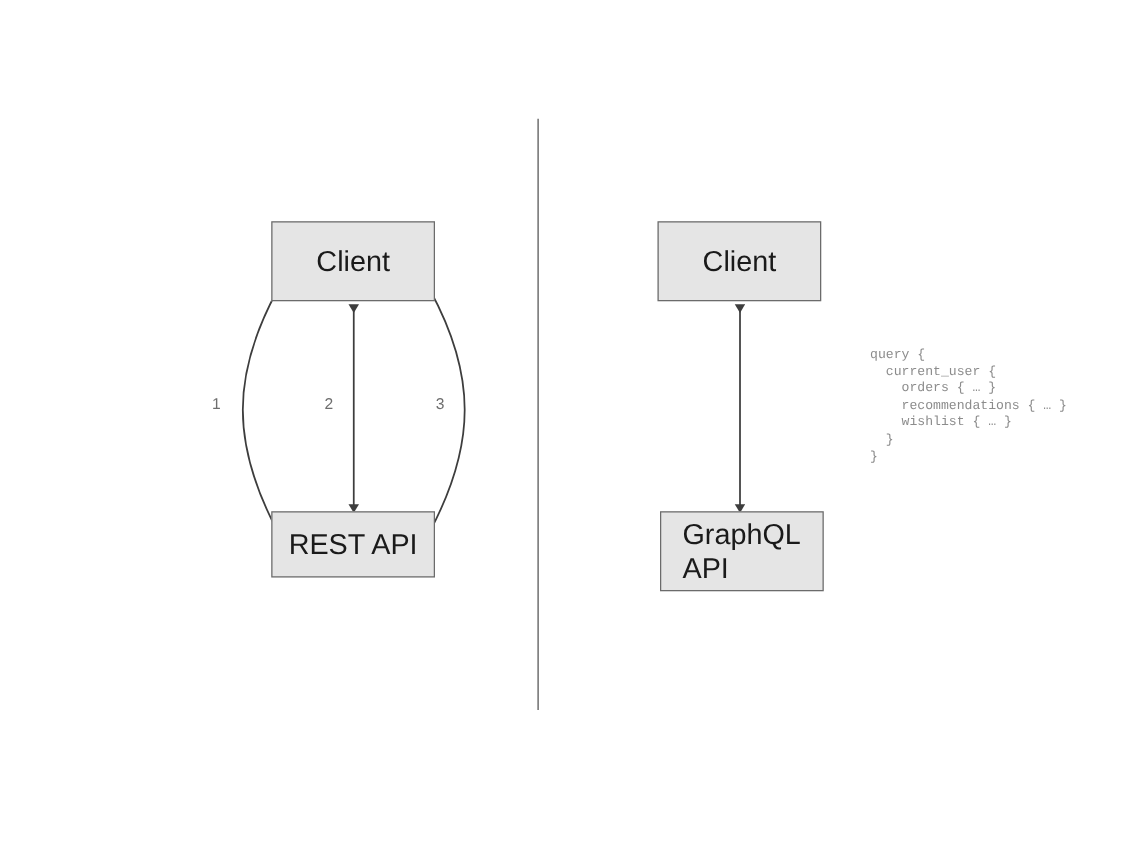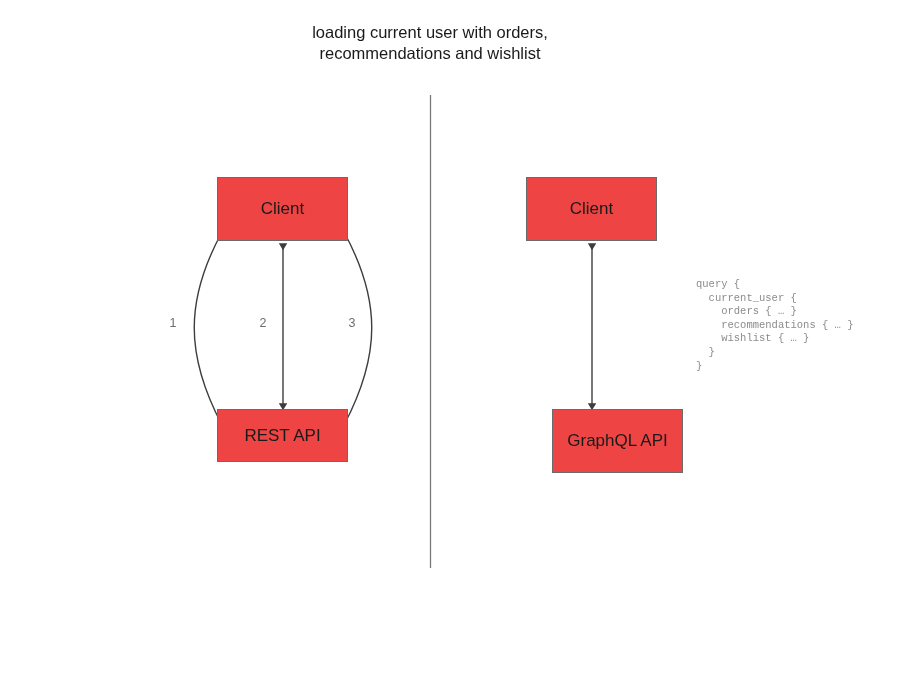--- a/index.html
+++ b/index.html
@@ -31,34 +31,34 @@
     width: 400px;
     text-align: center;
     font-size: 16.5px;
     line-height: 21px;
     color: #1a1a1a;
     white-space: pre-line;
   }
 
   .node {
     position: absolute;
-    background: #ef4444;
+    background: #e5e5e5;
     border: 1.4px solid #6b6b6b;
     box-sizing: border-box;
     display: flex;
     align-items: center;
     justify-content: center;
-    font-size: 17px;
+    font-size: 23px;
     color: #1a1a1a;
   }
 
   #node-client-rest   { left: 217px; top: 177px; width: 131px; height: 64px; }
   #node-rest-api      { left: 217px; top: 409px; width: 131px; height: 53px; }
   #node-client-gql    { left: 526px; top: 177px; width: 131px; height: 64px; }
-  #node-graphql-api   { left: 552px; top: 409px; width: 131px; height: 64px; }
+  #node-graphql-api   { left: 528px; top: 409px; width: 131px; height: 64px; padding-left: 17px; }
 
   .code-block {
     position: absolute;
     font-family: "Liberation Mono", monospace;
     font-size: 10.5px;
     line-height: 13.6px;
     color: #8c8c8c;
     white-space: pre;
   }
 
@@ -76,22 +76,20 @@
   #edge-label-2 { left: 252px; top: 316px; }
   #edge-label-3 { left: 341px; top: 316px; }
 
   svg { position: absolute; left: 0; top: 0; overflow: visible; }
 </style>
 </head>
 <body>
 
 <div id="canvas">
 
-  <div class="title">loading current user with orders,
-recommendations and wishlist</div>
 
   <svg width="917" height="689">
     <defs>
       <marker id="arrowUp" markerWidth="9" markerHeight="9" refX="1.2" refY="3" orient="auto" markerUnits="strokeWidth">
         <path d="M0,0 L0,6 L5,3 z" fill="#3d3d3d"></path>
       </marker>
     </defs>
 
     <line x1="430.5" y1="95" x2="430.5" y2="568" stroke="#7a7a7a" stroke-width="1.3"></line>
 

